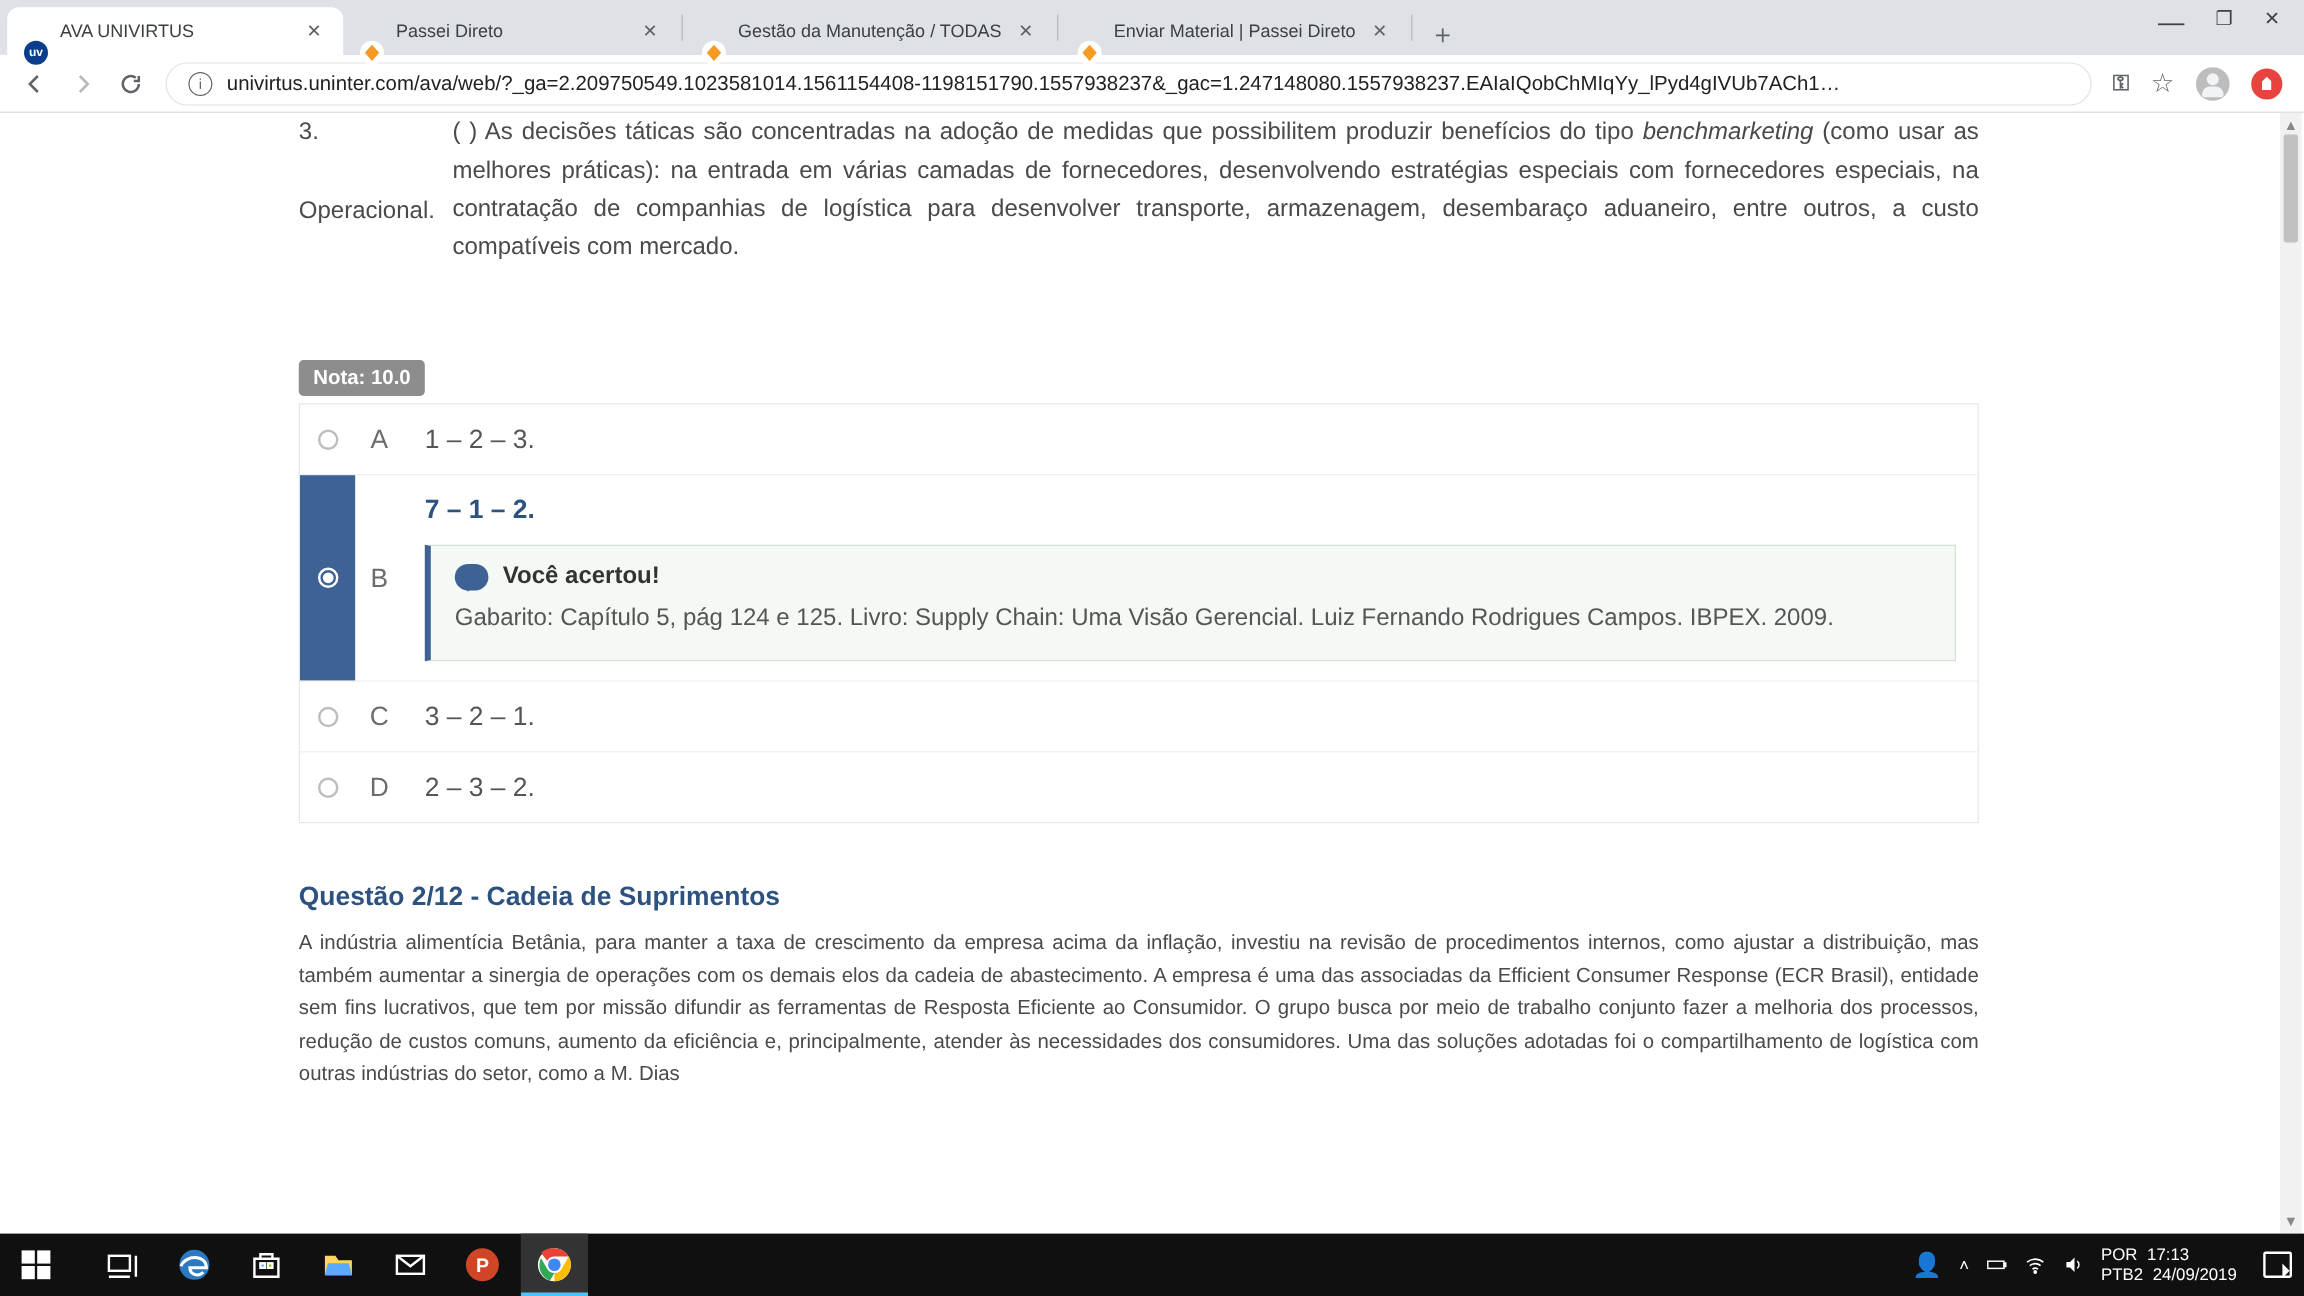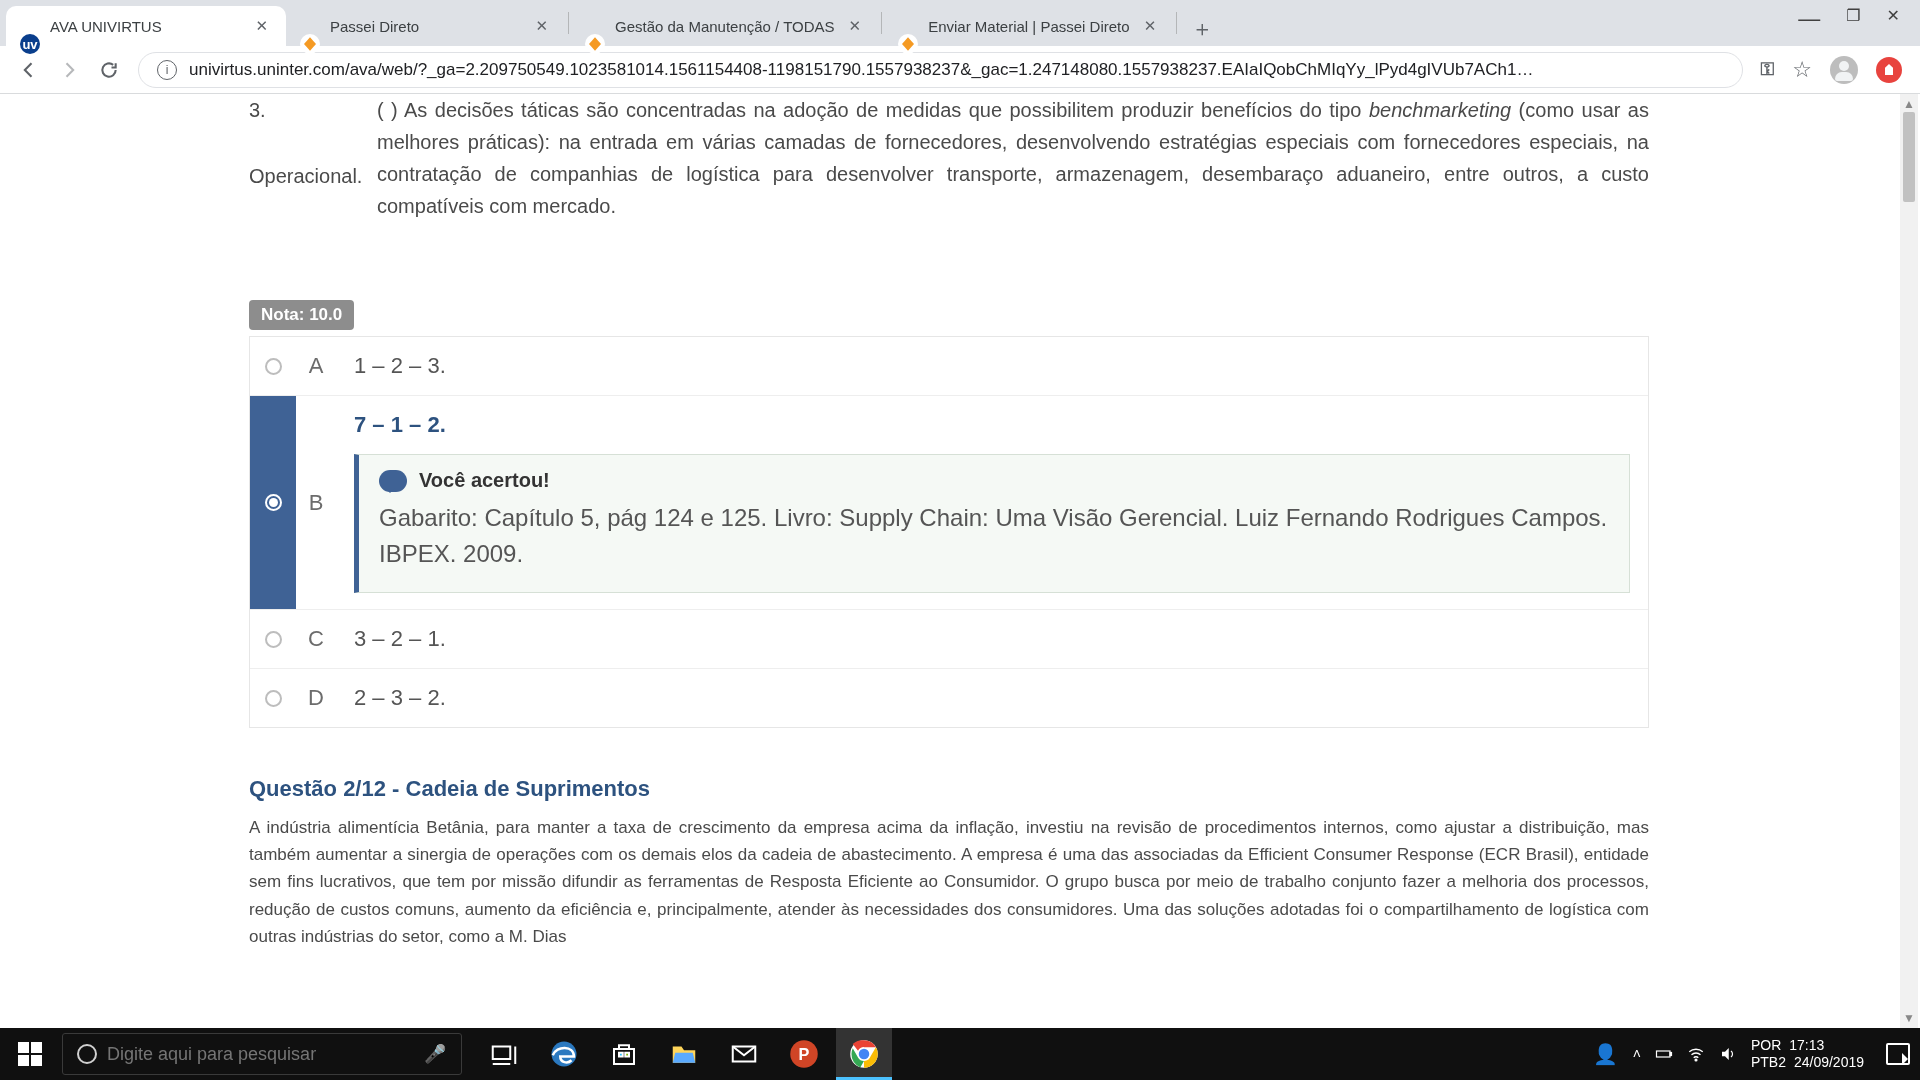--- a/index.html
+++ b/index.html
@@ -4,21 +4,21 @@
 <style>
   * { margin:0; padding:0; box-sizing:border-box; }
   html,body { width:1920px; height:1080px; font-family:"Segoe UI",Arial,sans-serif; overflow:hidden; background:#fff; }
 
   
   .title-bar { height:46px; background:#dee1e6; display:flex; align-items:flex-end; padding:0 10px 0 6px; }
   .tab { position:relative; display:flex; align-items:center; height:40px; padding:0 14px; min-width:280px; max-width:320px;
          border-top-left-radius:10px; border-top-right-radius:10px; font-size:15px; color:#3c4043; gap:10px; }
   .tab.active { background:#fff; z-index:2; }
   .tab .favicon { width:20px; height:20px; border-radius:50%; display:flex; align-items:center; justify-content:center;
-                  font-size:13px; font-weight:bold; color:#fff;margin-top:36px; }
+                  font-size:10px; font-weight:bold; color:#fff;margin-top:36px; }
   .tab .t-title { flex:1 1 auto; overflow:hidden; white-space:nowrap; text-overflow:ellipsis; }
   .tab .close-x { font-size:15px; color:#5f6368; cursor:pointer; padding:0 4px; }
   .new-tab { width:34px; height:34px; display:flex; align-items:center; justify-content:center; font-size:22px;
              color:#5f6368; margin-left:6px; cursor:pointer; }
   .tab-sep { width:1px; height:22px; background:#b4b6b8; align-self:center; margin:0 2px; }
   .win-ctrls { margin-left:auto; display:flex; gap:26px; padding:0 10px 10px 0; align-self:flex-start; margin-top:6px; }
   .win-ctrls span { font-size:16px; color:#404040; cursor:pointer; }
 
   .toolbar { height:48px; background:#fff; border-bottom:1px solid #d9dbdd; display:flex; align-items:center;
              padding:0 18px; gap:18px; }
@@ -65,21 +65,21 @@
   .radio.checked::after{content:"";width:9px;height:9px;background:#bdbdbd;border-radius:50%;}
   .opt-ind.correct .radio{border-color:#fff;}
   .opt-ind.correct .radio.checked::after{background:#fff;}
   .opt-letter { width:40px;display:flex;align-items:center;justify-content:center;font-size:22px;color:#6c6c6c; padding:16px 0;}
   .opt-body { flex:1; padding:16px 18px; font-size:22px; color:#555; display:flex;flex-direction:column;gap:16px;}
   .opt-row.correct .opt-body .answer { color:#2d527f; font-weight:600; }
   .feedback { border:1px solid #d6e0d6; background:#f5f9f5; padding:14px 2px 20px 20px; border-left:5px solid #3f6295; }
   .fb-title { display:flex;align-items:center;gap:12px;font-weight:700;color:#333;font-size:20px; }
   .fb-title .bubble{width:28px;height:22px;background:#3f6295;border-radius:11px;position:relative;}
   .fb-title .bubble::after{content:"";position:absolute;bottom:-6px;left:6px;width:0;height:0;border:5px solid transparent;border-top-color:#3f6295;}
-  .fb-text { margin-top:8px; font-size:24px; color:#555; line-height:1.5; }
+  .fb-text { margin-top:8px; font-size:20px; color:#555; line-height:1.5; }
 
   .q2-title { margin-top:48px; font-size:22px; color:#2d527f; font-weight:600; }
   .q2-text { margin-top:12px; font-size:17px; line-height:1.6; text-align:justify; color:#4a4a4a; }
 
   
   .taskbar { position:absolute; bottom:0; left:0; right:0; height:52px; background:#101010; color:#fff;
              display:flex; align-items:center; font-size:17px; }
   .tb-start { width:60px; display:flex;align-items:center;justify-content:center;cursor:pointer; }
   .win-logo { display:grid;grid-template-columns:11px 11px;grid-template-rows:11px 11px;gap:2px; }
   .win-logo span{background:#fff;}
@@ -256,25 +256,20 @@
 
 <div class="taskbar">
   <div class="tb-start">
     <div class="win-logo">
         <span></span>
         <span></span>
         <span></span>
         <span></span>
       </div>
   </div>
-  <div class="tb-search">
-    <span class="circ"></span>
-    <input placeholder="Digite aqui para pesquisar" style="">
-    <span class="tb-mic">🎤</span>
-  </div>
   <div class="tb-icons">
     <div class="tb-btn">
       <svg viewBox="0 0 24 24" fill="none" stroke="#fff" stroke-width="1.6">
           <rect x="3" y="6" width="14" height="10"></rect>
           <path d="M3 20h14M21 6v14"></path>
         </svg>
     </div>
     <div class="tb-btn">
       <svg viewBox="0 0 24 24">
           <circle cx="12" cy="12" r="10" fill="#2b79c0"></circle>

